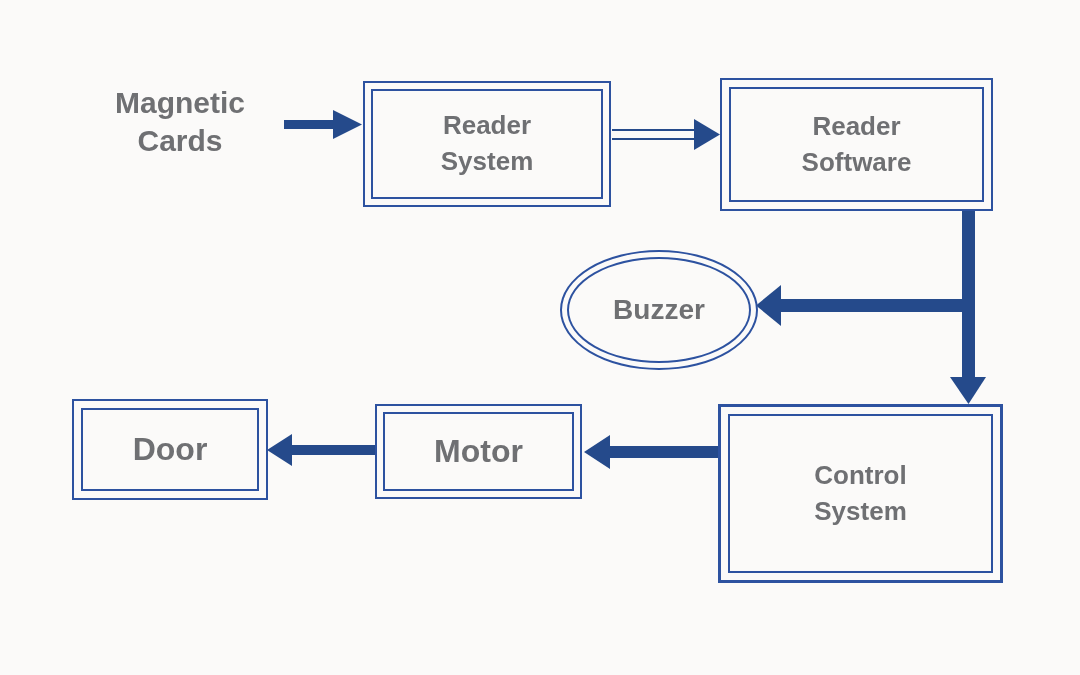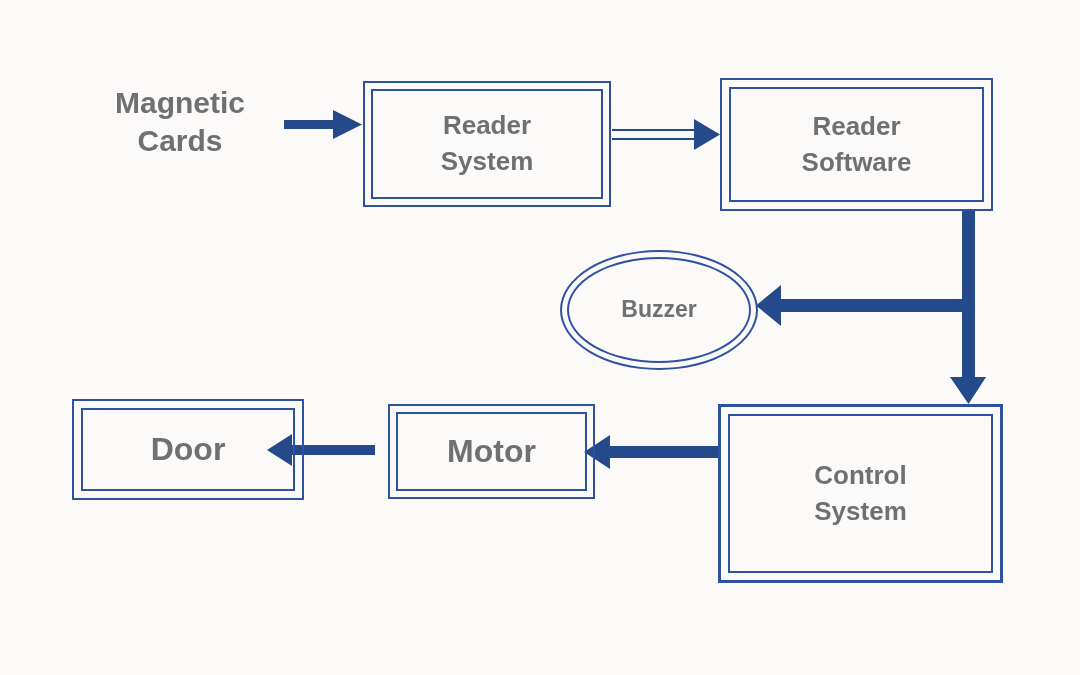--- a/index.html
+++ b/index.html
@@ -35,43 +35,43 @@
     border:2px solid var(--blue);
     box-sizing:border-box;
     display:flex;align-items:center;justify-content:center;
   }
   #node-reader-system{left:363px;top:81px;width:248px;height:126px;}
   #node-reader-system .inner{inset:6px;}
   #node-reader-software{left:720px;top:78px;width:273px;height:133px;}
   #node-reader-software .inner{inset:7px;}
   #node-control-system{left:718px;top:404px;width:285px;height:179px;border-width:3px;}
   #node-control-system .inner{inset:7px;}
-  #node-motor{left:375px;top:404px;width:207px;height:95px;margin-left:13px;}
+  #node-motor{left:375px;top:404px;width:207px;height:95px;}
   #node-motor .inner{inset:6px;}
-  #node-door{left:72px;top:399px;width:232px;height:101px;}
+  #node-door{left:72px;top:399px;width:196px;height:101px;}
   #node-door .inner{inset:7px;}
   .dbox .node-label{font-size:26px;}
   #node-motor .node-label,#node-door .node-label{font-size:32px;}
 
   
   .dellipse{
     position:absolute;
     left:560px;top:250px;width:198px;height:120px;
     border:2px solid var(--blue);
     border-radius:50%;
     box-sizing:border-box;
   }
   .dellipse .inner{
     position:absolute;inset:5px;
     border:2px solid var(--blue);
     border-radius:50%;
     box-sizing:border-box;
     display:flex;align-items:center;justify-content:center;
   }
-  .dellipse .node-label{font-size:23px;}
+  .dellipse .node-label{font-size:28px;}
 
   
   #node-magnetic-cards{
     position:absolute;
     left:88px;top:84px;width:184px;
     font-size:30px;
     line-height:1.28;
   }
 
   

